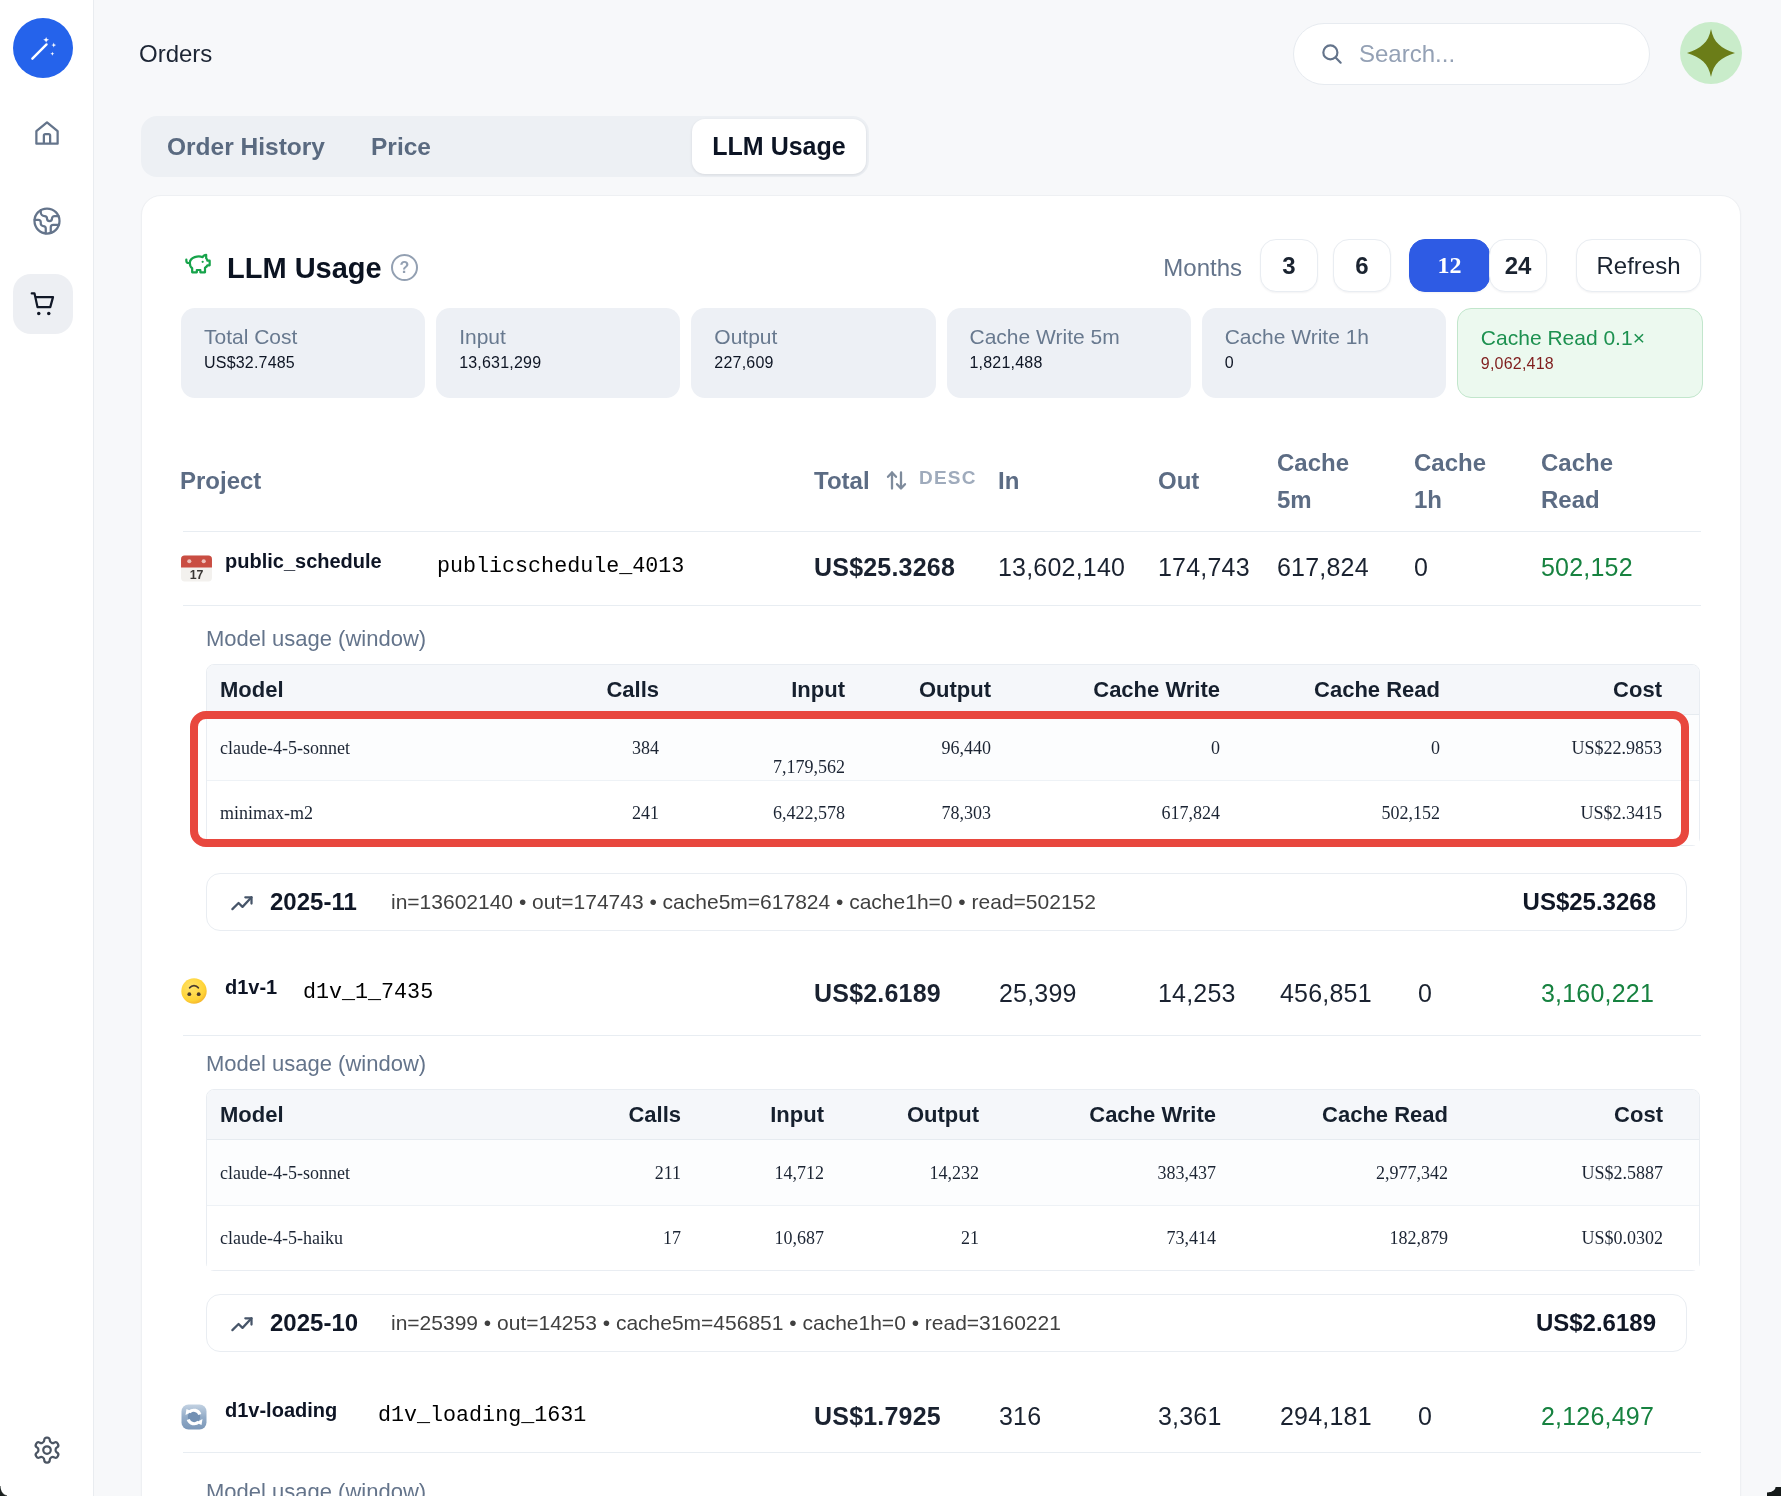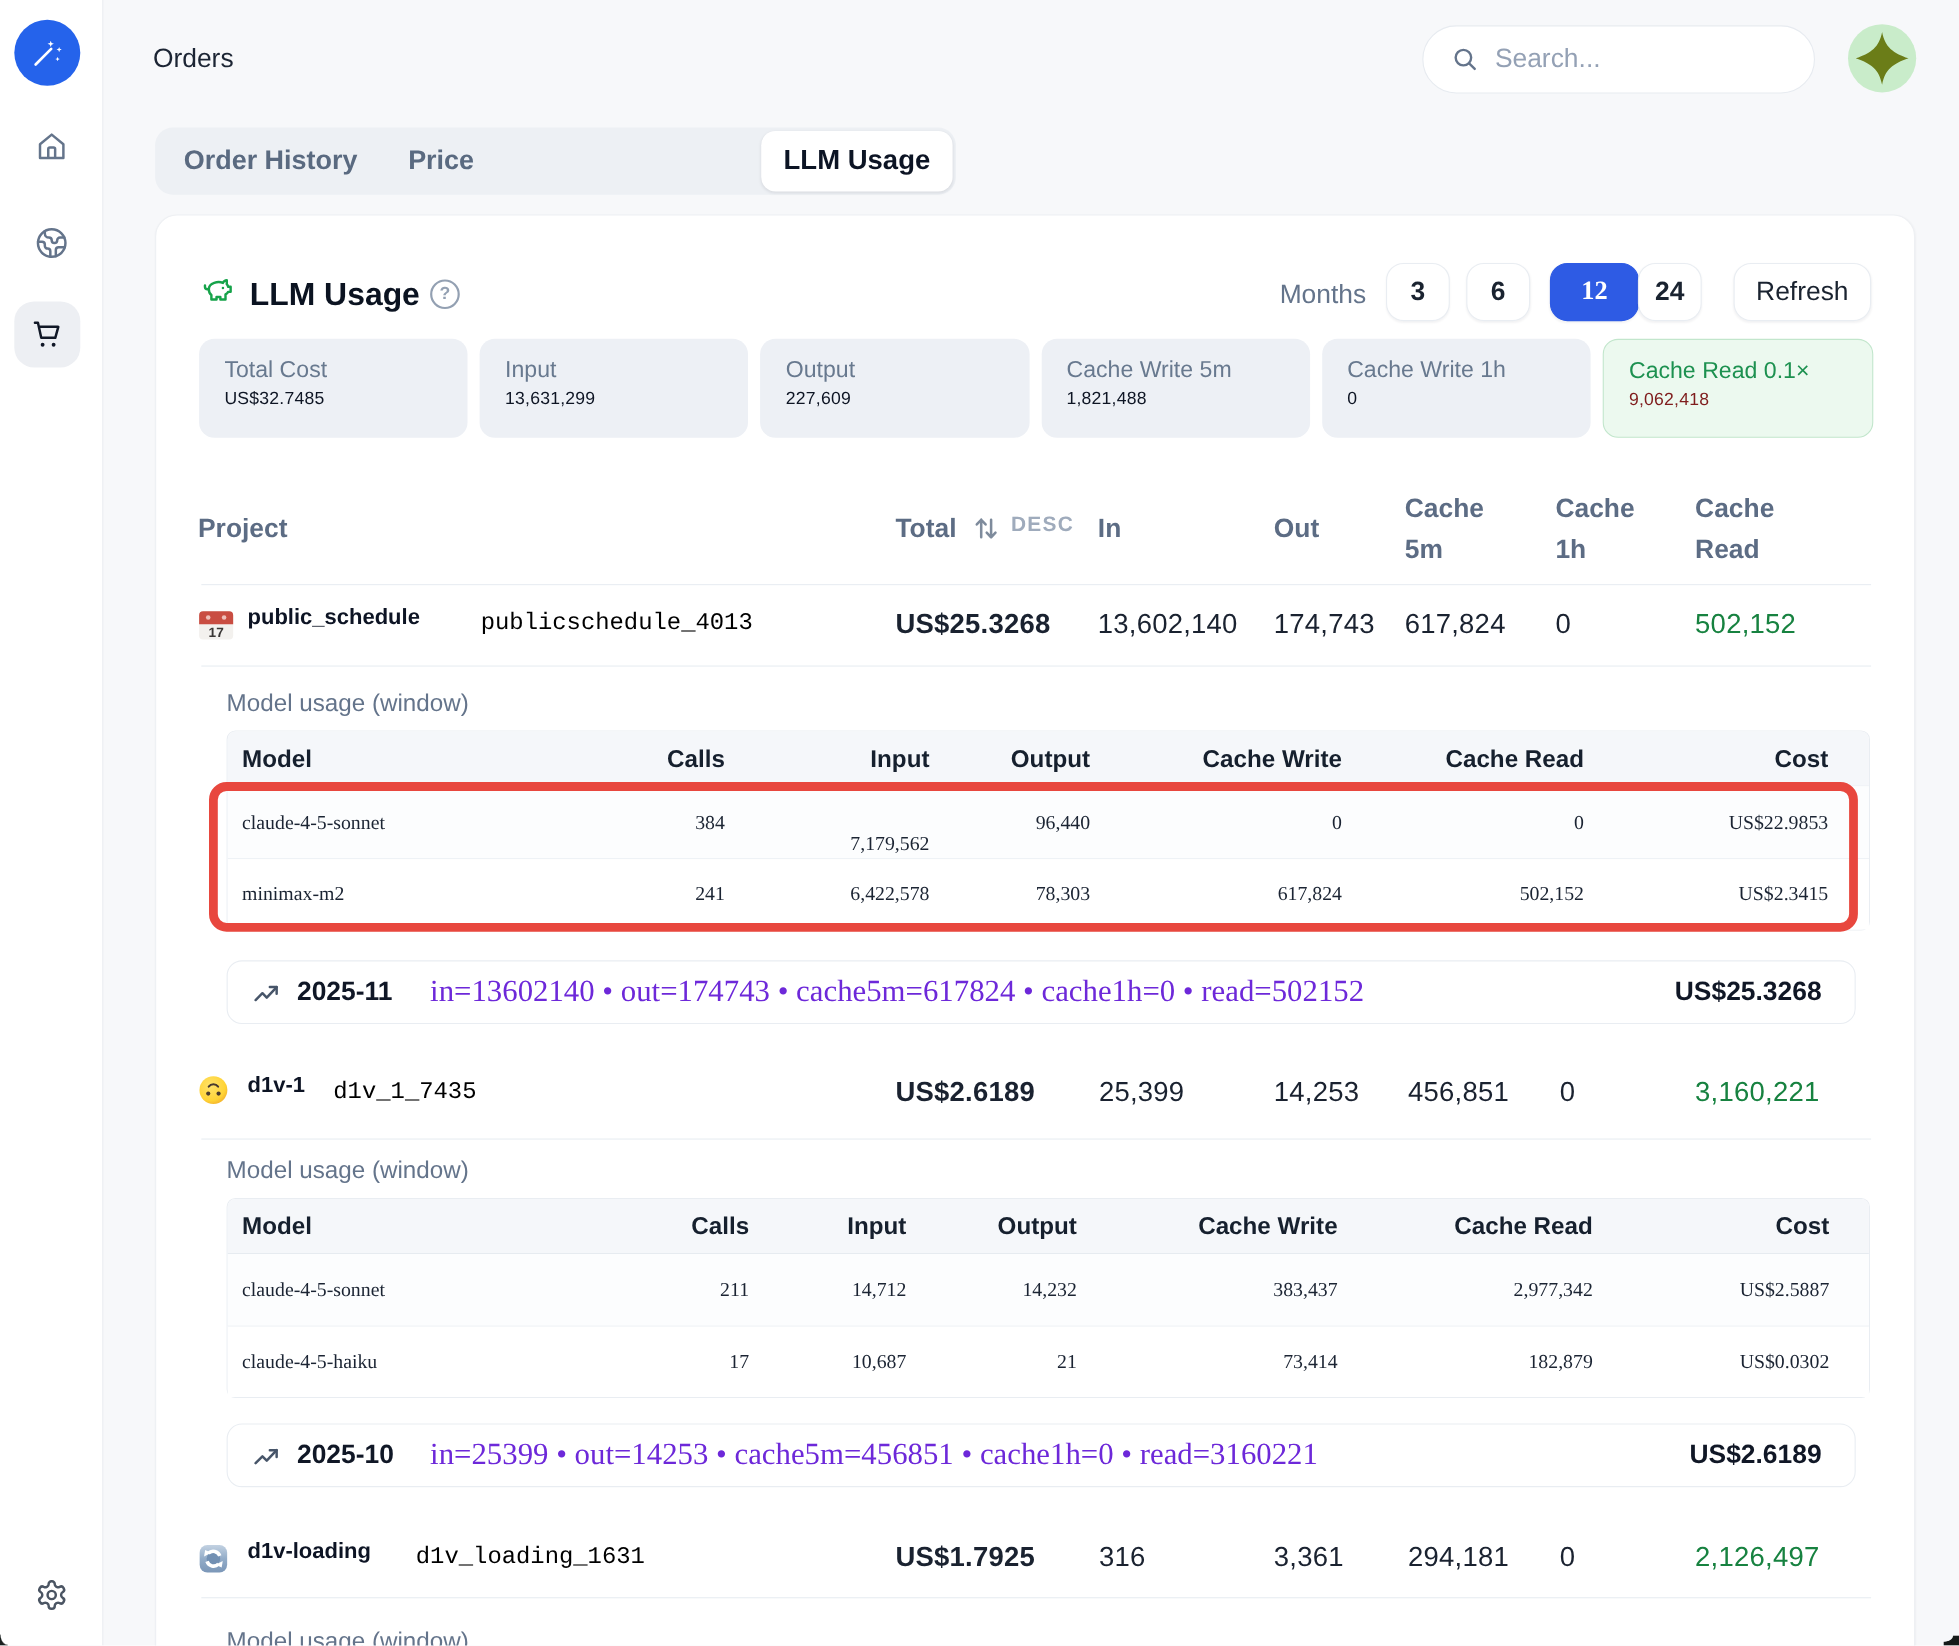--- a/index.html
+++ b/index.html
@@ -69,21 +69,21 @@
 .mtable .mrow { position:relative; height:65px; background:#fcfdfe; }
 .mtable .mrow + .mrow { border-top:1px solid #eef2f6; }
 .mtable span { position:absolute; top:50%; transform:translateY(-50%); white-space:nowrap; }
 .mtable .mhead span { font-size:22px; font-weight:700; color:#16202e; }
 .mtable .mrow span { font-size:18px; color:#1b2433;font-family:Liberation Serif, serif; }
 .mtable .mname { left:13px; font-family:"Liberation Mono", monospace; color:#151a23; }
 .redbox { left:48px; width:1499px; height:136px; border:8px solid #e8473e; border-radius:16px; z-index:5; }
 .sumbox { left:64px; width:1481px; height:58px; background:#fff; border:1px solid #e9edf2; border-radius:14px; }
 .sumbox .ticon { position:absolute; left:22px; top:16px; }
 .sumbox .speriod { position:absolute; left:63px; top:50%; transform:translateY(-50%); font-size:24px; font-weight:700; color:#101726; }
-.sumbox .sdesc { position:absolute; left:184px; top:50%; transform:translateY(-50%); font-size:28px; color:#6d28d9;font-family:Liberation Serif, serif; }
+.sumbox .sdesc { position:absolute; left:184px; top:50%; transform:translateY(-50%); font-size:21px; color:#404040; }
 .sumbox .samt { position:absolute; right:30px; top:50%; transform:translateY(-50%); font-size:24px; font-weight:700; color:#101726; }
 
 #blc { position:absolute; left:0; bottom:0; width:7px; height:10px; background:radial-gradient(ellipse 7px 10px at 100% 0%, rgba(0,0,0,0) 6px, #1a201f 7px); }
 #brc { position:absolute; right:0; bottom:0; width:14px; height:9px; background:radial-gradient(ellipse 14px 9px at 0% 0%, rgba(0,0,0,0) 8px, #151a19 9px); }
 </style>
 </head>
 <body>
 <div id="sidebar">
   <div id="logo">
     <svg width="34" height="34" viewBox="0 0 24 24" fill="none" stroke="#fff" stroke-width="1.7" stroke-linecap="round">

